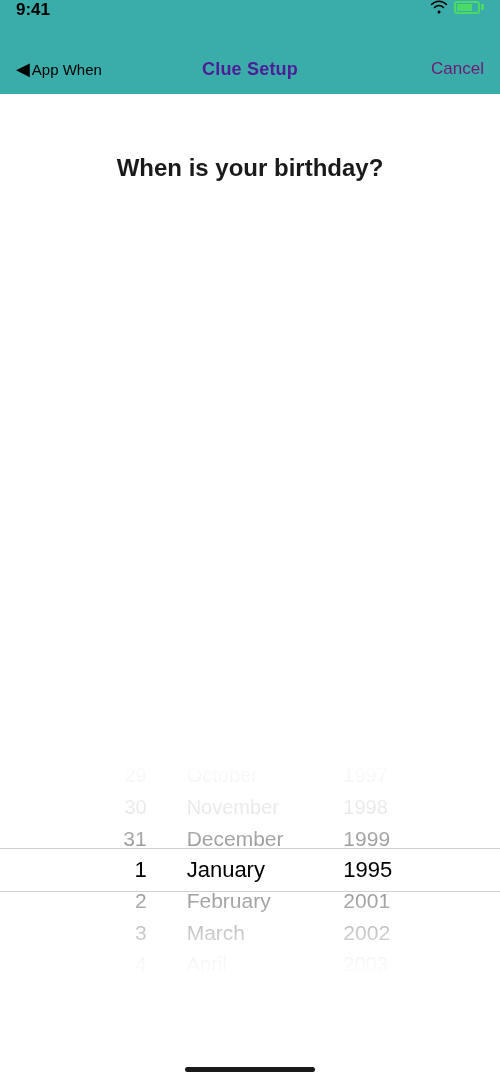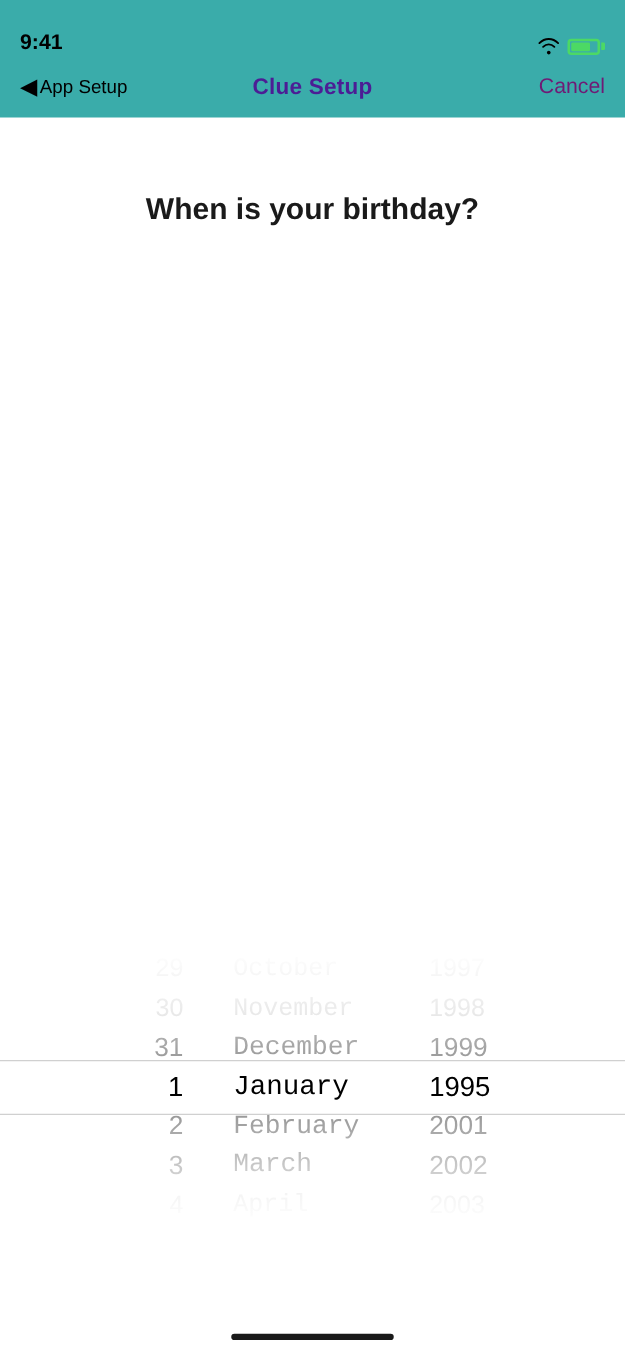--- a/index.html
+++ b/index.html
@@ -12,21 +12,21 @@
       font-family: -apple-system, 'Helvetica Neue', Arial, sans-serif;
       overflow: hidden;
       position: relative;
     }
 
     
     .status-bar {
       background: #3aacaa;
       height: 44px;
       display: flex;
-      align-items: flex-end;
+      align-items: flex-start;
       justify-content: space-between;
       padding: 0 16px;
       gap: 20px;
     }
 
     .status-time {
       font-size: 17px;
       font-weight: 600;
       color: #000000;
     }
@@ -229,21 +229,20 @@
     
     .picker-column.day .picker-item {
       justify-content: flex-end;
       padding-right: 20px;
     }
 
     
     .picker-column.month .picker-item {
       justify-content: flex-start;
       padding-left: 20px;
-      font-family: Liberation Mono, monospace;
     }
 
     
     .picker-column.year .picker-item {
       justify-content: flex-start;
       padding-left: 10px;
     }
 
     
     .ok-button-container {
@@ -300,21 +299,21 @@
         <div class="battery-fill"></div>
       </div>
       <div class="battery-tip"></div>
     </div>
   </div>
 </div>
 
 <div class="nav-bar">
   <div class="nav-back">
     <span class="nav-back-chevron">◀</span>
-    <span>App Setup</span>
+    <span>App When</span>
   </div>
   <span class="nav-title">Clue Setup</span>
   <span class="nav-cancel">Cancel</span>
 </div>
 
 <div class="main-content">
 
   <h1 class="birthday-question">When is your birthday?</h1>
 
   <div class="picker-section">

